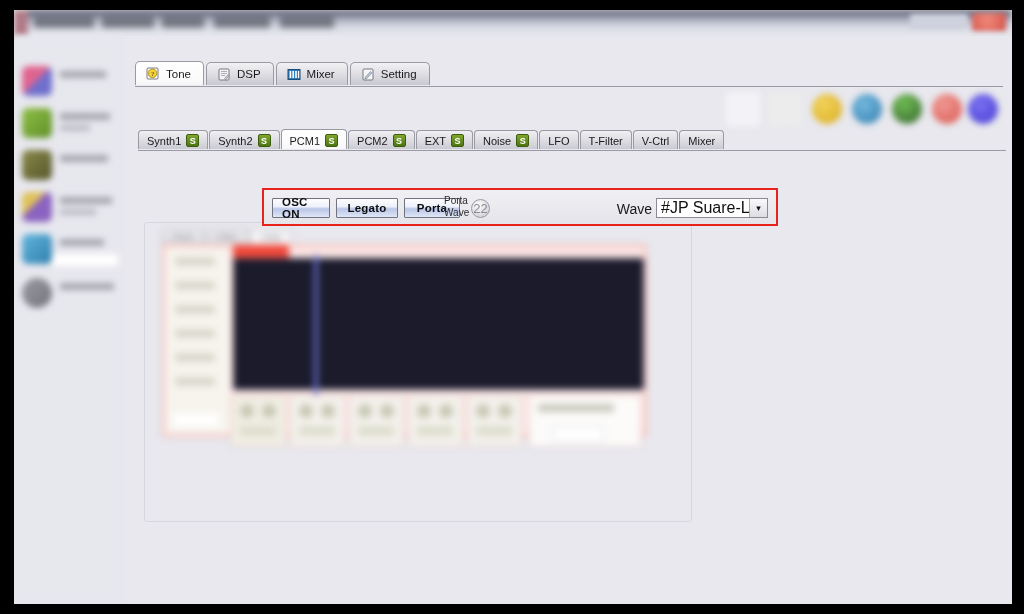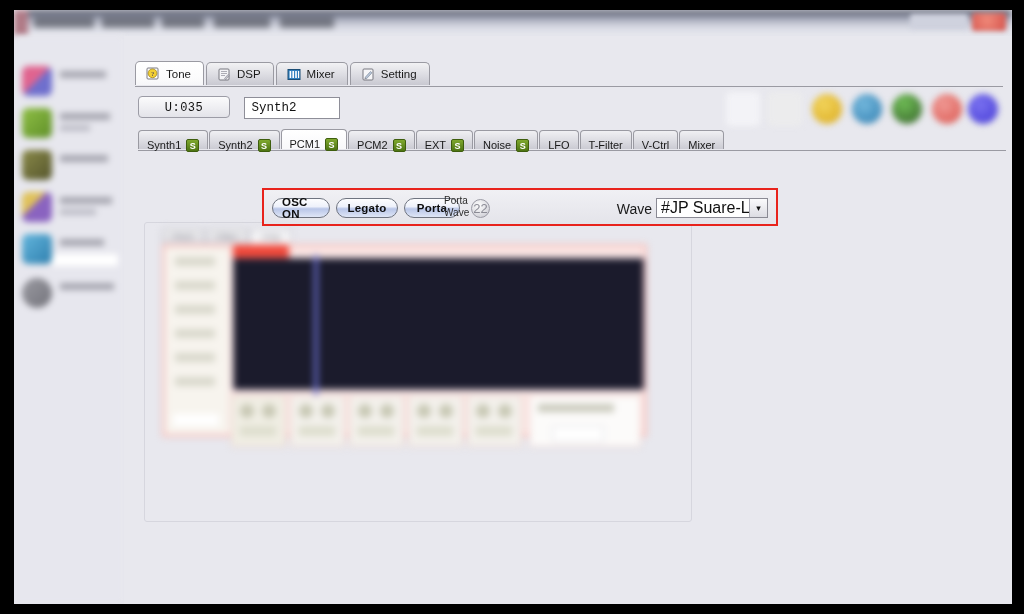--- a/index.html
+++ b/index.html
@@ -140,22 +140,22 @@
 
   
   .subtabs {
     position: absolute; left: 14px; top: 94px;
     width: 868px; height: 20px;
     border-bottom: 1px solid #9a9aa2;
   }
   .stab {
     position: relative; float: left;
     height: 19px; box-sizing: border-box;
-    padding: 8px 8px;
-    display: flex; align-items: flex-start; gap: 5px;
+    padding: 2px 8px;
+    display: flex; align-items: flex-end; gap: 5px;
     font-size: 11px; color: #1a1a1a;
     background: linear-gradient(to bottom, #f0f0f3 0%, #dcdce2 55%, #cbcbd3 100%);
     border: 1px solid #9a9aa2; border-bottom: none;
     border-radius: 4px 4px 0 0;
     margin-right: 1px;
     cursor: default;
   }
   .stab.active {
     background: linear-gradient(to bottom, #ffffff, #f8f8fa);
     height: 20px; margin-top: -1px; z-index: 3;
@@ -179,21 +179,21 @@
     background: linear-gradient(to bottom, #f0f0f4, #e4e4ea);
     box-sizing: border-box;
   }
   .pill {
     position: absolute; top: 8px; height: 20px;
     padding: 0 9px;
     display: flex; align-items: center; justify-content: center;
     font-size: 11.5px; font-weight: bold; color: #0d0d0d;
     background: linear-gradient(to bottom, #fdfdfe 0%, #eef1fb 42%, #b9c6e8 55%, #dfe6f6 100%);
     border: 1px solid #6f7480;
-    border-radius: 10px;
+    border-radius: 1px;
     box-sizing: border-box;
     cursor: default;
     letter-spacing: .2px;
   }
   .porta-label {
     position: absolute; left: 180px; top: 5px;
     font-size: 10px; line-height: 12px; color: #2a2a2a;
   }
   .knob {
     position: absolute; left: 207px; top: 9px;
@@ -393,24 +393,20 @@
         <div class="tab">
           <svg class="ticon" viewBox="0 0 14 13">
             <rect x="2" y="1" width="10" height="11" rx="1" fill="#f6f6f8" stroke="#787880"></rect>
             <path d="M4 9.5 L9.5 3.5 L11 4.8 L5.5 10.8 Z" fill="#b9c6d8" stroke="#5f6f82" stroke-width=".5"></path>
             <path d="M4 9.5 L3.2 11.6 L5.5 10.8 Z" fill="#8d8d97"></path>
           </svg>
           <span>Setting</span>
         </div>
       </div>
 
-      <div class="patch-row">
-        <div class="patch-num">U:035</div>
-        <input class="patch-name" type="text" value="Synth2" style="">
-      </div>
 
       <div class="subtabs">
         <div class="stab">
             <span>Synth1</span>
             <span class="sbadge">S</span>
           </div>
         <div class="stab">
             <span>Synth2</span>
             <span class="sbadge">S</span>
           </div>

